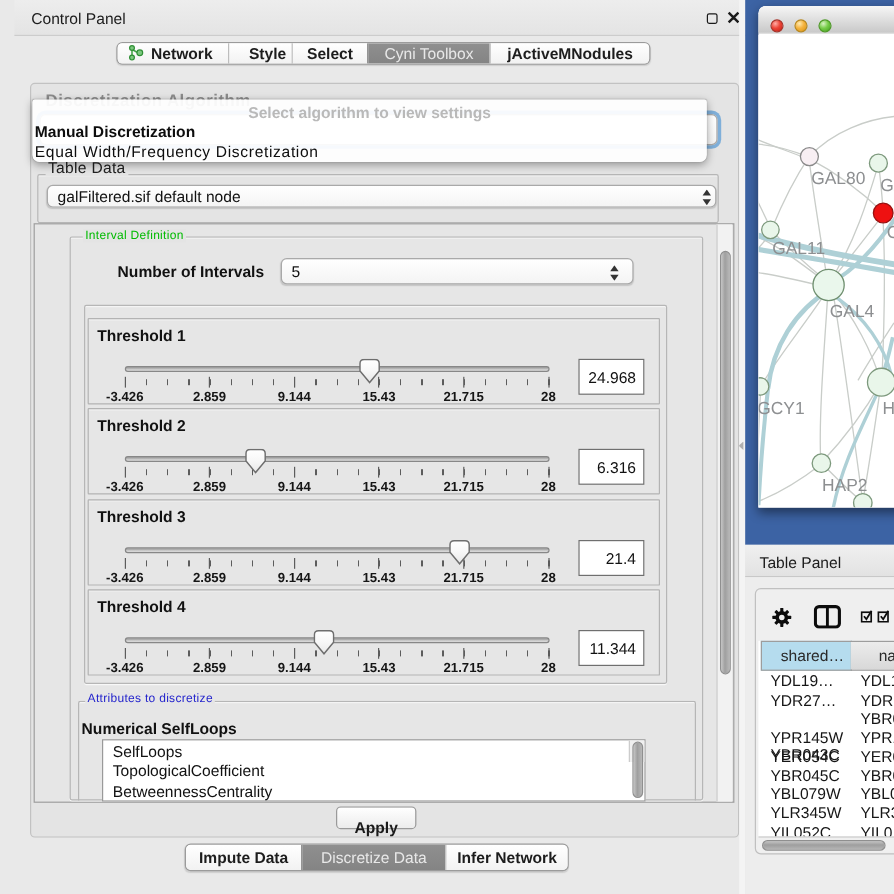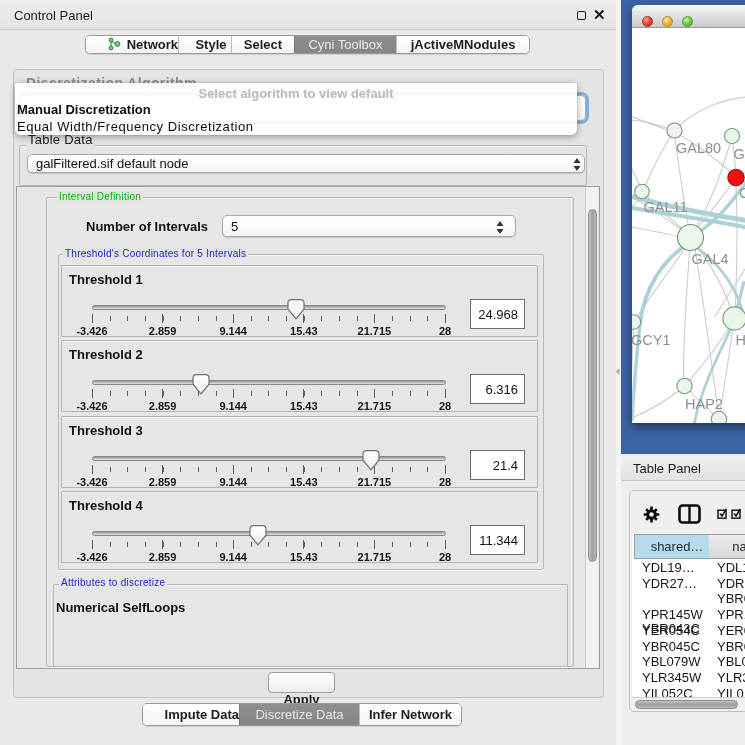--- a/index.html
+++ b/index.html
@@ -1,32 +1,32 @@
 <!DOCTYPE html>
 <html><head><meta charset="utf-8"><style>
 * { margin:0; padding:0; box-sizing:border-box; }
 html,body { width:745px; height:745px; overflow:hidden; background:#e9e9e9;
   font-family:"Liberation Sans",sans-serif; position:relative; }
 
 
-#lwin { position:absolute; left:0; top:0; width:616px; height:745px; background:#e9e9e9; }
+#lwin { position:absolute; left:12px; top:0; width:616px; height:745px; background:#e9e9e9; }
 #titlebar { position:absolute; left:0; top:0; width:616px; height:30px;
   background:linear-gradient(#ededed,#e4e4e4); border-bottom:1px solid #cccccc; }
 #titlebar .t { position:absolute; left:14px; top:8px; font-size:13px; color:#1c1c1c; }
 #wbtn1 { position:absolute; left:577px; top:11px; width:9px; height:9px;
   border:1.6px solid #1a1a1a; border-radius:2px; }
 #wbtn2 { position:absolute; left:593px; top:6px; font-size:15px; font-weight:bold; color:#1a1a1a; }
 
 
 .seg { position:absolute; display:flex; background:#fdfdfd; border:1px solid #9b9b9b;
   border-radius:5px; overflow:hidden; box-shadow:0 1px 1px rgba(0,0,0,0.12); }
 .seg > div { font-size:13px; font-weight:bold; color:#1d1d1d; text-align:center;
   border-left:1px solid #bdbdbd; background:linear-gradient(#ffffff,#f2f2f2);
   display:flex; align-items:center; justify-content:center; }
-.seg > div:first-child { border-left:none;justify-content:flex-end; }
+.seg > div:first-child { border-left:none; }
 .seg > div.on { background:linear-gradient(#8f8f8f,#848484); color:#e8e8e8;
   border-left-color:#7a7a7a; }
 
 
 #cpanel { position:absolute; left:13px; top:69px; width:591px; height:629px;
   background:#e4e4e4; border:1px solid #c2c2c2; border-radius:4px; }
 
 .gtitle { position:absolute; font-size:10px; letter-spacing:0.25px; padding:0 2px; background:#e4e4e4; }
 .gbox { position:absolute; border:1px solid #b6b6b6; border-radius:2px;
   box-shadow:inset 0 1px 0 rgba(255,255,255,0.55), 0 1px 0 rgba(255,255,255,0.7); }
@@ -74,21 +74,21 @@
 #attlist { position:absolute; left:73px; top:616px; width:453px; height:52px;
   background:#ffffff; border:1px solid #999; }
 #attlist div { font-size:13px; color:#111; padding-left:8px; height:17.5px; }
 #alsb { position:absolute; right:0px; top:0px; width:13px; height:50px;
   background:#f0f0f0; border-left:1px solid #ccc; }
 #alsb i { position:absolute; left:1.5px; top:1px; width:9px; height:47px;
   background:linear-gradient(90deg,#c6c6c6,#9f9f9f 45%,#b8b8b8); border:1px solid #8f8f8f; border-radius:5px; display:block; }
 
 #applybtn { position:absolute; left:268px; top:672px; width:67px; height:19px;
   background:linear-gradient(#ffffff,#ececec); border:1px solid #9a9a9a; border-radius:4px;
-  font-size:13px; font-weight:bold; color:#1b1b1b; text-align:center; padding-top:19px; }
+  font-size:13px; font-weight:bold; color:#1b1b1b; text-align:center; padding-top:9px; }
 
 
 #gapstrip { position:absolute; left:616px; top:0; width:5px; height:745px; background:#f4f4f4; }
 #bluepanel { position:absolute; left:621px; top:0; width:124px; height:454px; background:#3c63a4; }
 #netwin { position:absolute; left:11px; top:5px; width:131px; height:418px;
   border-radius:6px 0 0 0; box-shadow:0 4px 9px rgba(0,0,0,0.45); background:#fff; }
 #nettitle { position:absolute; left:0; top:0; width:113px; height:23px;
   background:linear-gradient(#f6f6f6,#c9c9c9); border-bottom:1px solid #9a9a9a;
   border-radius:6px 0 0 0; }
 .tl { position:absolute; top:11px; width:11px; height:11px; border-radius:50%; }
@@ -157,25 +157,24 @@
     <div style="position:absolute; left:72px; top:149px; font-size:13px; font-weight:bold; color:#111;">Number of Intervals</div>
     <div class="combo" style="left:208px; top:145px; width:294px; height:22px;">
       <div class="cv" style="top:2.5px;">5</div>
       <svg class="arr" style="left:272px; top:4.5px;" width="9" height="13" viewBox="0 0 9 13">
           <path d="M4.5,0 L8,5 L1,5 Z" fill="#333"></path>
           <path d="M4.5,13 L8,8 L1,8 Z" fill="#333"></path>
         </svg>
     </div>
 
     <div class="gbox" style="left:44px; top:184px; width:486px; height:316px;"></div>
-    <div class="gtitle" style="left:49px; top:178px; color:#2424cc;">Threshold's Coordinates for 5 Intervals</div>
   </div>
 
   <div id="popup">
-    <div class="r1">Select algorithm to view default</div>
+    <div class="r1">Select algorithm to view settings</div>
     <div class="r2">Manual Discretization</div>
     <div class="r3">Equal Width/Frequency Discretization</div>
   </div>
 
   <svg width="0" height="0">
       <defs>
         <linearGradient id="thg" x1="0" y1="0" x2="0" y2="1">
     <stop offset="0" stop-color="#ffffff"></stop>
           <stop offset="0.5" stop-color="#f7f7f7"></stop>
           <stop offset="1" stop-color="#e8e8e8"></stop>
@@ -265,20 +264,28 @@
 <svg class="thumb" style="left:186.9px;top:33px" width="18" height="21" viewBox="0 0 18 21">
         <path d="M4.5,0.6 H13.5 Q17,0.6 17,4 V10.2 L9,19.8 L1,10.2 V4 Q1,0.6 4.5,0.6 Z" fill="url(#thg)" stroke="#6e6e6e" stroke-width="1.2"></path>
       </svg>
 <div class="vbox">11.344</div>
 </div>
 
   
   <div class="gbox" style="left:53px; top:584px; width:515px; height:113px; clip-path:inset(0 0 30px 0);"></div>
   <div class="gtitle" style="left:59px; top:577px; color:#2424cc; background:#e6e6e6;">Attributes to discretize</div>
   <div style="position:absolute; left:56px; top:600px; font-size:13px; font-weight:bold; color:#111;">Numerical SelfLoops</div>
+  <div id="attlist">
+    <div style="padding-top:2px;">SelfLoops</div>
+    <div>TopologicalCoefficient</div>
+    <div>BetweennessCentrality</div>
+    <div id="alsb">
+        <i></i>
+      </div>
+  </div>
 
   <div id="applybtn">Apply</div>
 
   <div class="seg" style="left:142px; top:702.5px; height:23px;">
     <div style="width:96px;">Impute Data</div>
     <div class="on" style="width:120px; font-weight:normal;">Discretize Data</div>
     <div style="width:102px;">Infer Network</div>
   </div>
 </div>
 

